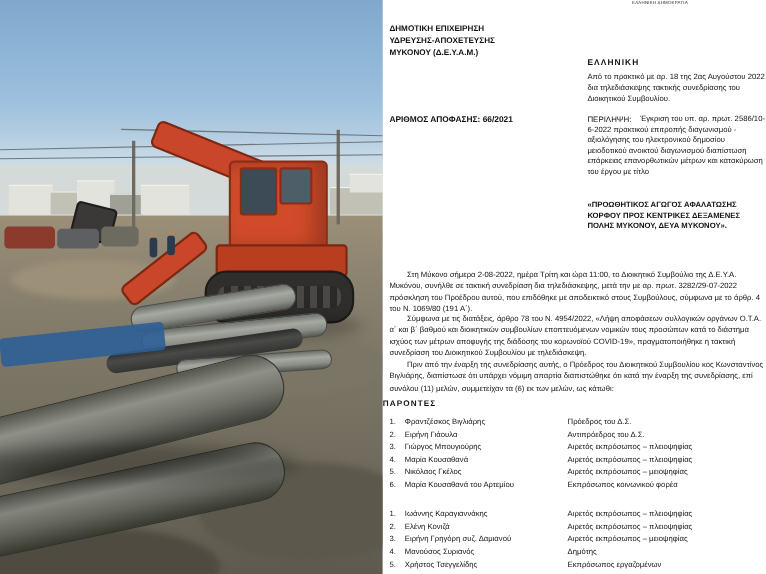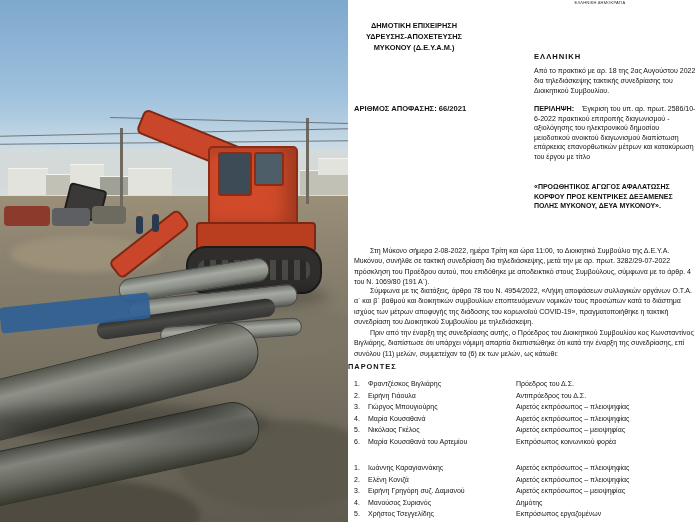--- a/index.html
+++ b/index.html
@@ -275,21 +275,21 @@
     left: 186px; top: 66px;
     width: 162px;
     font-size: 7px;
     line-height: 10px;
     color: #111;
   }
   .perilipsi-label {
     position: absolute;
     left: 186px; top: 104px;
     font-size: 7.2px;
-    font-weight: bold;
+    font-weight: normal;
     color: #111;
   }
   .perilipsi-body {
     position: absolute;
     left: 186px; top: 104px;
     width: 162px;
     font-size: 7px;
     line-height: 9.6px;
     color: #111;
     text-indent: 48px;
@@ -395,21 +395,21 @@
     <div class="blue-barrier"></div>
     <div class="pipe-big"></div>
     <div class="pipe-big2"></div>
     <div class="shade" style="left:-30px;top:404px;width:300px;height:34px;"></div>
   </div>
 
   <div class="doc">
 
     <div class="tiny-head">ΕΛΛΗΝΙΚΗ ΔΗΜΟΚΡΑΤΙΑ</div>
 
-    <div class="org" style="white-space:pre-line;text-align:center;">ΔΗΜΟΤΙΚΗ ΕΠΙΧΕΙΡΗΣΗ
+    <div class="org" style="white-space:pre-line;">ΔΗΜΟΤΙΚΗ ΕΠΙΧΕΙΡΗΣΗ
 ΥΔΡΕΥΣΗΣ-ΑΠΟΧΕΤΕΥΣΗΣ
 ΜΥΚΟΝΟΥ (Δ.Ε.Υ.Α.Μ.)</div>
 
     <div class="decision-no">ΑΡΙΘΜΟΣ ΑΠΟΦΑΣΗΣ: 66/2021</div>
 
     <div class="apospasma">ΕΛΛΗΝΙΚΗ</div>
     <div class="apospasma-body">Από το πρακτικό με αρ. 18 της 2ας Αυγούστου 2022 δια τηλεδιάσκεψης τακτικής συνεδρίασης του Διοικητικού Συμβουλίου.</div>
 
     <div class="perilipsi-body">Έγκριση του υπ. αρ. πρωτ. 2586/10-6-2022 πρακτικού επιτροπής διαγωνισμού - αξιολόγησης του ηλεκτρονικού δημοσίου μειοδοτικού ανοικτού διαγωνισμού διαπίστωση επάρκειας επανορθωτικών μέτρων και κατακύρωση του έργου με τίτλο</div>
     <div class="perilipsi-label">ΠΕΡΙΛΗΨΗ:</div>

